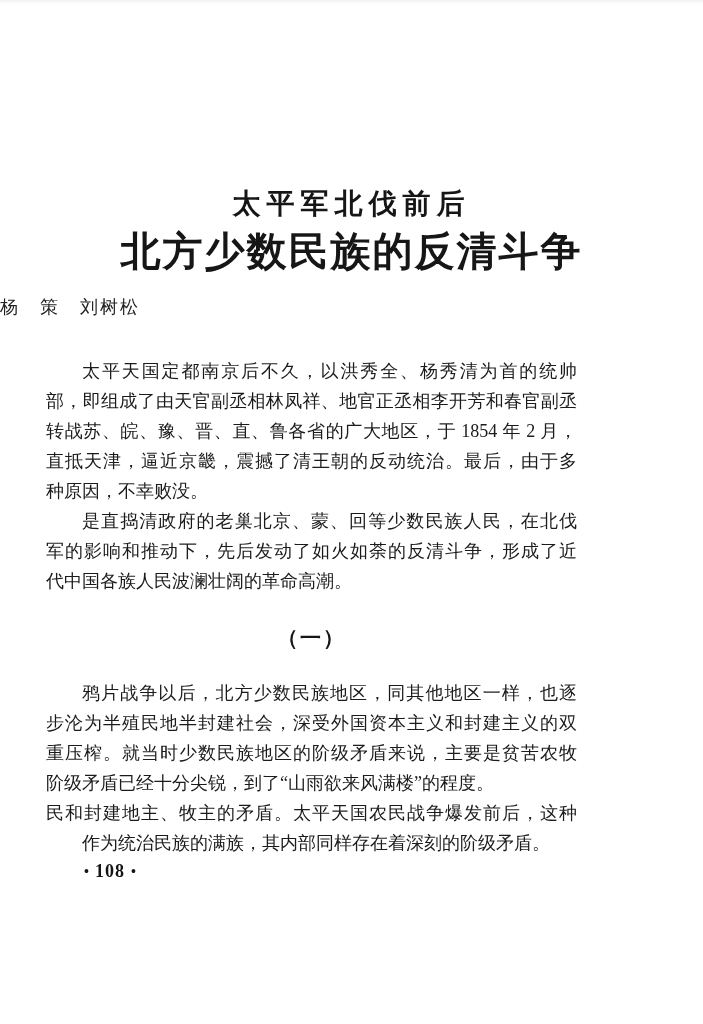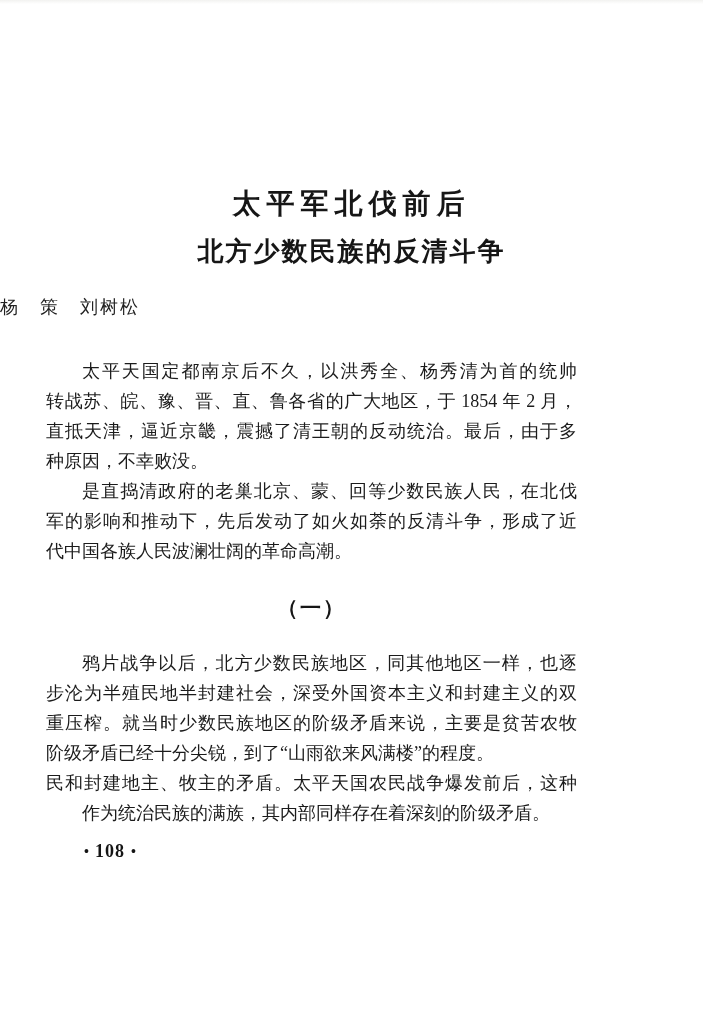--- a/index.html
+++ b/index.html
@@ -29,21 +29,21 @@
     margin: 184px 0 0 0;
     font-size: 28px;
     font-weight: 600;
     line-height: 40px;
     letter-spacing: 6px;
     text-align: center;
     color: #161616;
   }
   .title-line2 {
     margin: 6px 0 0 0;
-    font-size: 26px;
+    font-size: 40px;
     font-weight: 600;
     line-height: 44px;
     letter-spacing: 2px;
     text-align: center;
     color: #161616;
   }
   .authors {
     margin-top: 20px;
     font-size: 18px;
     line-height: 26px;
@@ -75,21 +75,21 @@
     font-size: 21px;
     font-weight: 600;
     line-height: 32px;
     letter-spacing: 2px;
     text-align: center;
     text-align-last: center;
     white-space: normal;
     color: #161616;
   }
   .page-number {
-    margin: 10px 0 0 84px;
+    margin: 0 0 0 84px;
     font-size: 18px;
     font-weight: bold;
     line-height: 26px;
     color: #151515;
     font-family: "Liberation Serif", "DejaVu Serif", serif;
   }
   .page-number .dot {
     font-size: 14px;
     vertical-align: 1px;
   }
@@ -102,20 +102,21 @@
 <body>
 
 <div class="page">
   <h1 class="title-line1">太平军北伐前后</h1>
   <h1 class="title-line2">北方少数民族的反清斗争</h1>
   <div class="authors">杨　策　刘树松</div>
 
   <div class="body-text">
       <div class="paragraph">
         <div class="line first">太平天国定都南京后不久，以洪秀全、杨秀清为首的统帅</div>
+        <div class="line">部，即组成了由天官副丞相林凤祥、地官正丞相李开芳和春官副丞</div>
         <div class="line">转战苏、皖、豫、晋、直、鲁各省的广大地区，于 1854 年 2 月，</div>
         <div class="line">直抵天津，逼近京畿，震撼了清王朝的反动统治。最后，由于多</div>
         <div class="line last">种原因，不幸败没。</div>
       </div>
       <div class="paragraph">
         <div class="line first">是直捣清政府的老巢北京、蒙、回等少数民族人民，在北伐</div>
         <div class="line">军的影响和推动下，先后发动了如火如荼的反清斗争，形成了近</div>
         <div class="line last">代中国各族人民波澜壮阔的革命高潮。</div>
       </div>
       <div class="section-heading">（一）</div>

